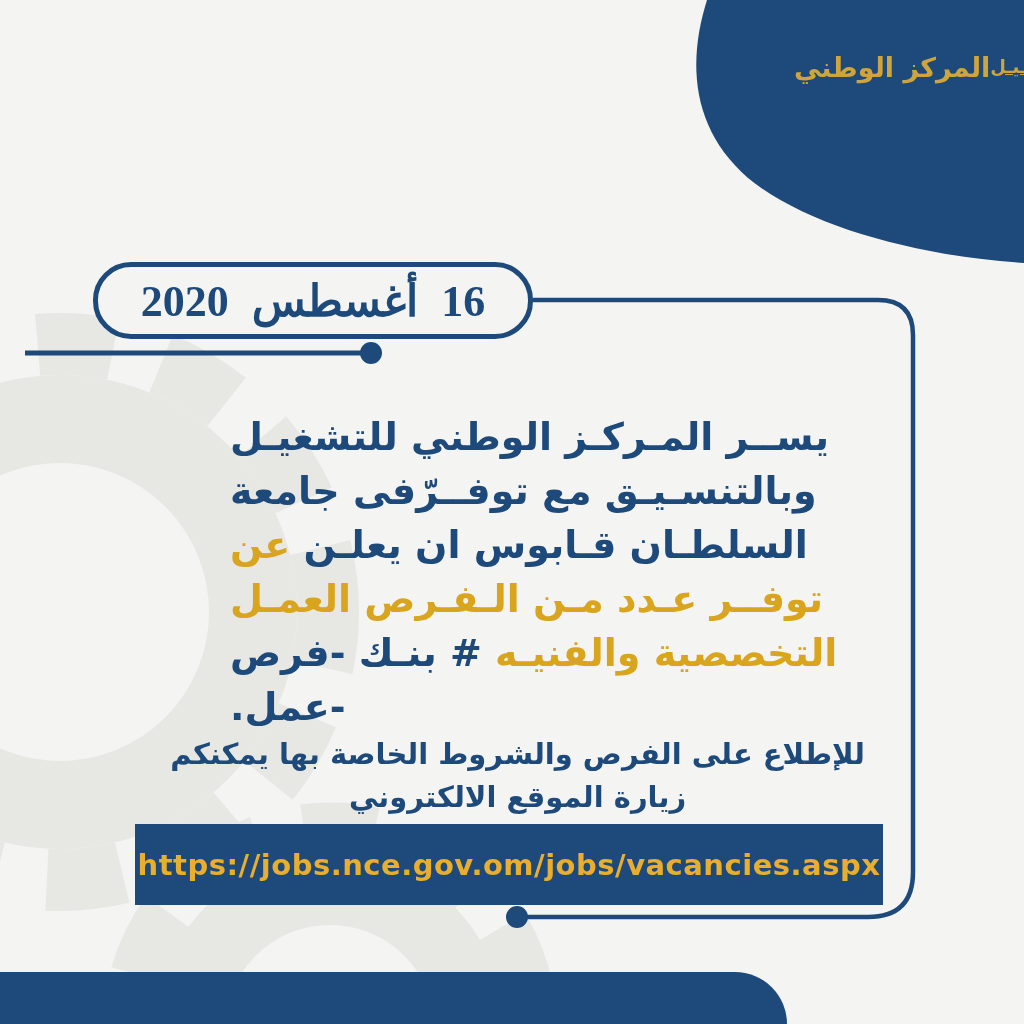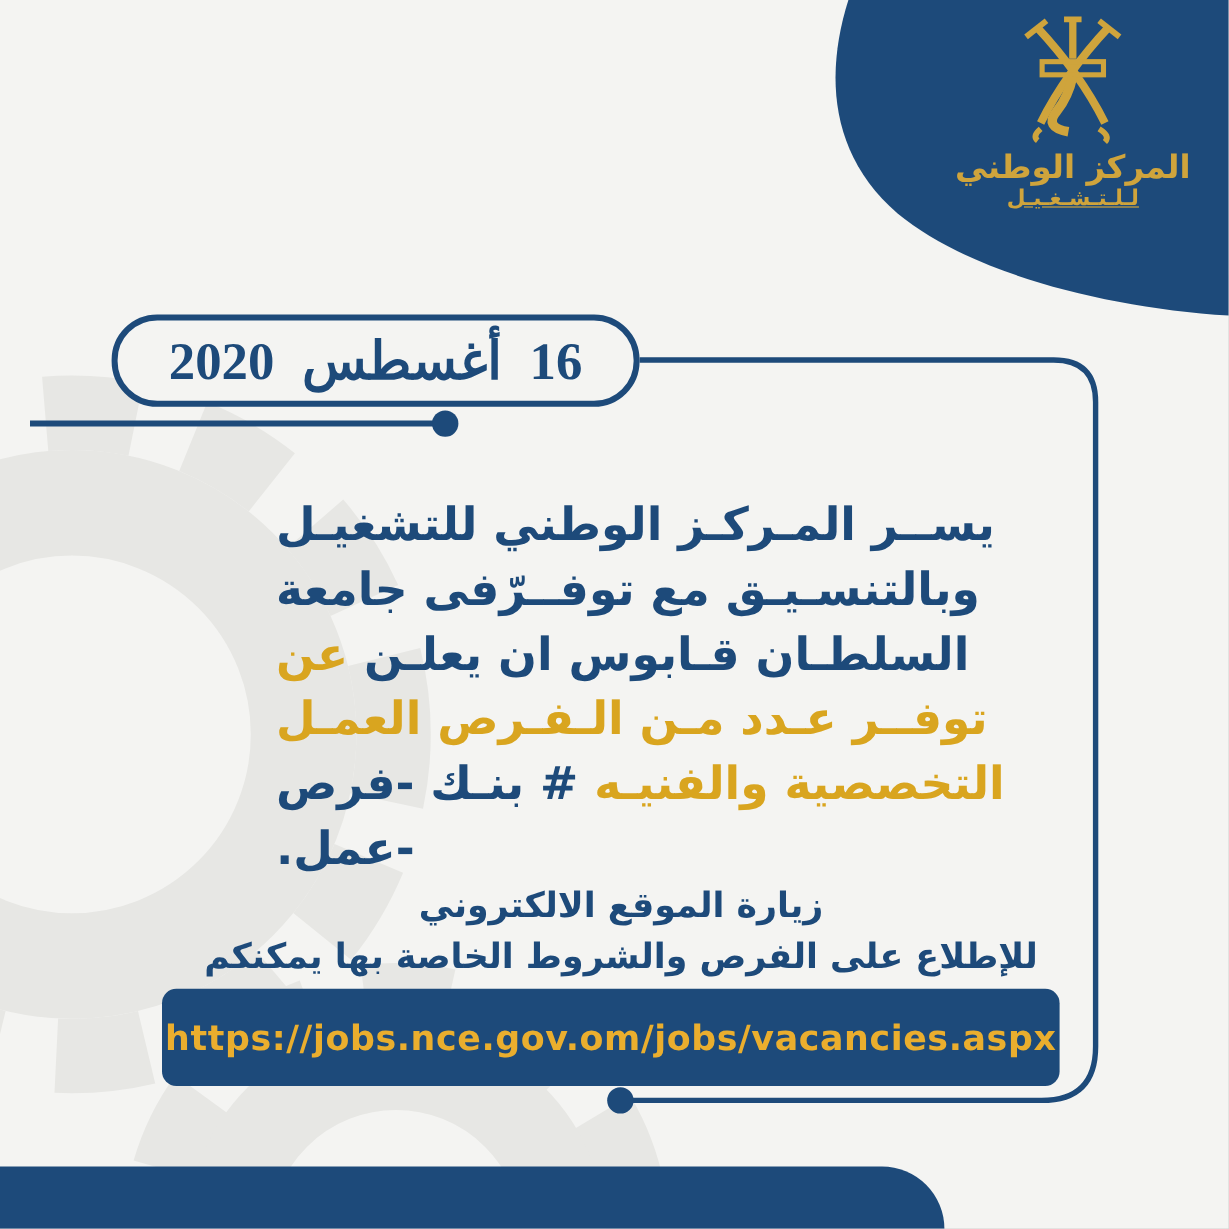--- a/index.html
+++ b/index.html
@@ -8,21 +8,21 @@
   }
   *{margin:0;padding:0;box-sizing:border-box;}
   body{background:#888;font-family:"DejaVu Sans",sans-serif;}
   .canvas{position:relative;width:1024px;height:1024px;margin:0 auto;overflow:hidden;
     background:var(--background);}
   svg{display:block;}
   .bg-gears{position:absolute;inset:0;pointer-events:none;}
   
   .corner{position:absolute;top:0;right:0;width:360px;height:270px;}
   .logo{position:absolute;top:10px;right:30px;width:200px;display:flex;
-    flex-direction:column;align-items:center;z-index:3;}
+    flex-direction:row;align-items:center;z-index:3;}
   .logo-line1{color:var(--logo_gold);font-weight:bold;font-size:27px;direction:rtl;
     white-space:nowrap;margin-top:2px;}
   .logo-line2{color:var(--logo_gold);font-weight:bold;font-size:18px;direction:rtl;
     white-space:nowrap;letter-spacing:1px;text-decoration:underline;}
   
   .title{position:absolute;top:6px;left:98px;color:var(--blue);
     font-size:172px;font-weight:bold;line-height:1.25;direction:rtl;z-index:2;}
   
   .date-badge{position:absolute;top:262px;left:93px;width:440px;height:77px;
     border:5px solid var(--blue);border-radius:38px;background:var(--background);
@@ -33,21 +33,21 @@
   .body-text{position:absolute;top:410px;right:134px;width:660px;direction:rtl;
     text-align:left;z-index:2;}
   .pline{font-size:38px;font-weight:bold;line-height:54px;white-space:nowrap;}
   .seg-blue{color:var(--blue);}
   .seg-gold{color:var(--gold);}
   
   .note{position:absolute;top:733px;left:130px;width:775px;text-align:center;
     direction:rtl;color:var(--blue);font-size:29px;font-weight:bold;line-height:43px;z-index:2;}
   
   .url-bar{position:absolute;top:824px;left:135px;width:748px;height:81px;
-    background:var(--blue);border-radius:12px;display:flex;align-items:center;
+    background:var(--blue);border-radius:0;display:flex;align-items:center;
     justify-content:center;z-index:2;}
   .url-bar span{color:var(--url_gold);font-size:29px;font-weight:bold;
     letter-spacing:.5px;direction:ltr;white-space:nowrap;}
   
   .bottom-bar{position:absolute;top:972px;left:0;width:787px;height:52px;
     background:var(--blue);border-top-right-radius:58px;z-index:2;}
 </style>
 </head>
 <body>
 
@@ -99,22 +99,22 @@
   <div class="body-text">
       <div class="pline"><span class="seg-blue">يســر المـركـز الوطني للتشغيـل</span></div>
       <div class="pline"><span class="seg-blue">وبالتنسـيـق مع توفــرّفى جامعة</span></div>
       <div class="pline"><span class="seg-blue">السلطـان قـابوس ان يعلـن </span><span class="seg-gold">عن</span></div>
       <div class="pline"><span class="seg-gold">توفــر عـدد مـن الـفـرص العمـل</span></div>
       <div class="pline"><span class="seg-gold">التخصصية والفنيـه </span><span class="seg-blue"># بنـك -فرص</span></div>
       <div class="pline"><span class="seg-blue">-عمل.</span></div>
     </div>
 
   <div class="note">
+    <div>للإطلاع على الفرص والشروط الخاصة بها يمكنكم</div>
     <div>زيارة الموقع الالكتروني</div>
-    <div>للإطلاع على الفرص والشروط الخاصة بها يمكنكم</div>
   </div>
 
   <div class="url-bar">
     <span>https://jobs.nce.gov.om/jobs/vacancies.aspx</span>
   </div>
 
   <div class="bottom-bar"></div>
 
 </div>
 

